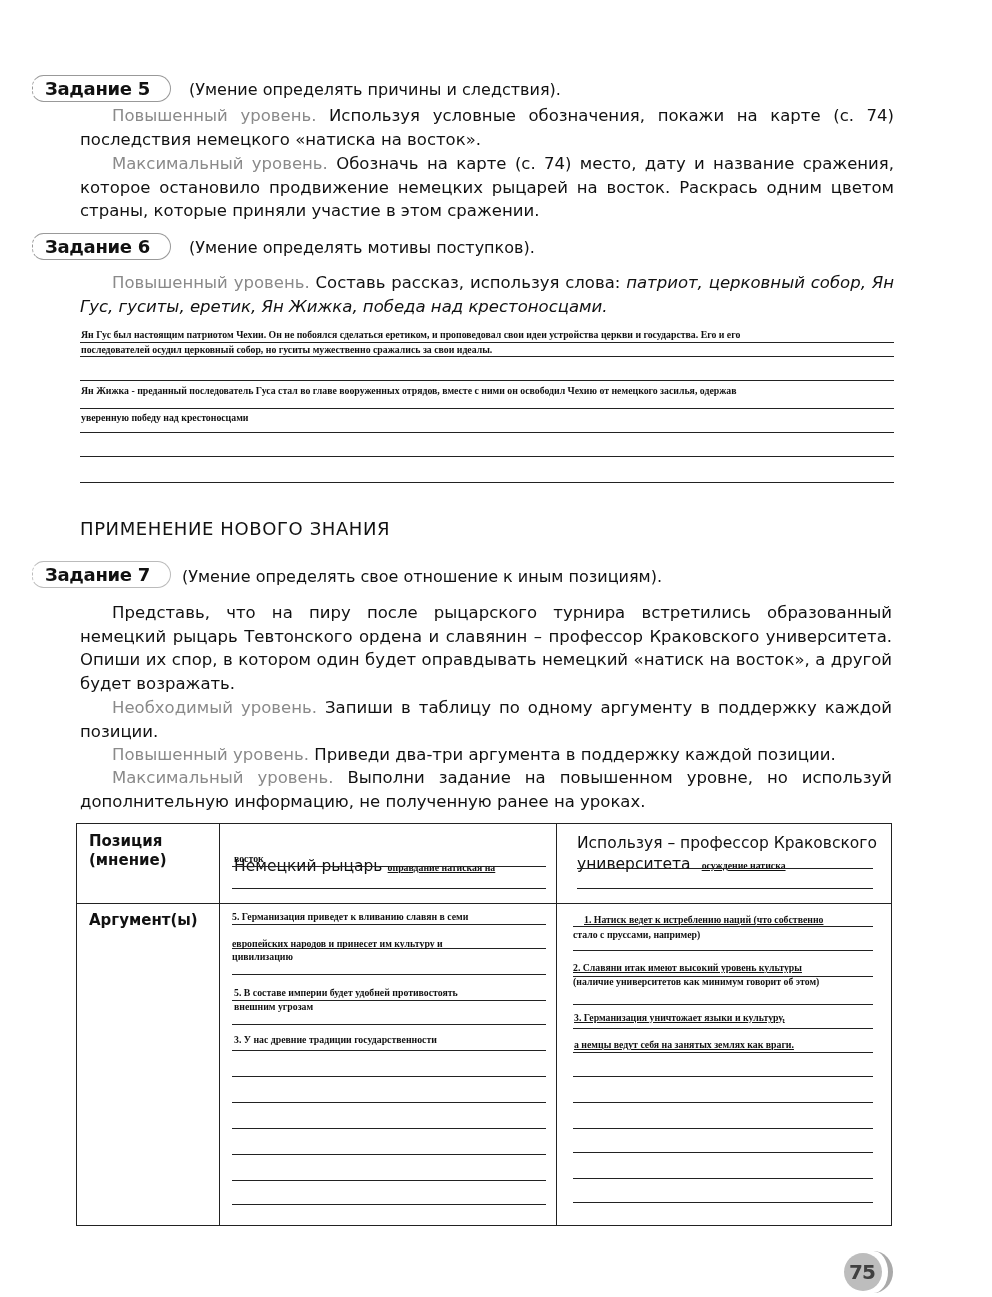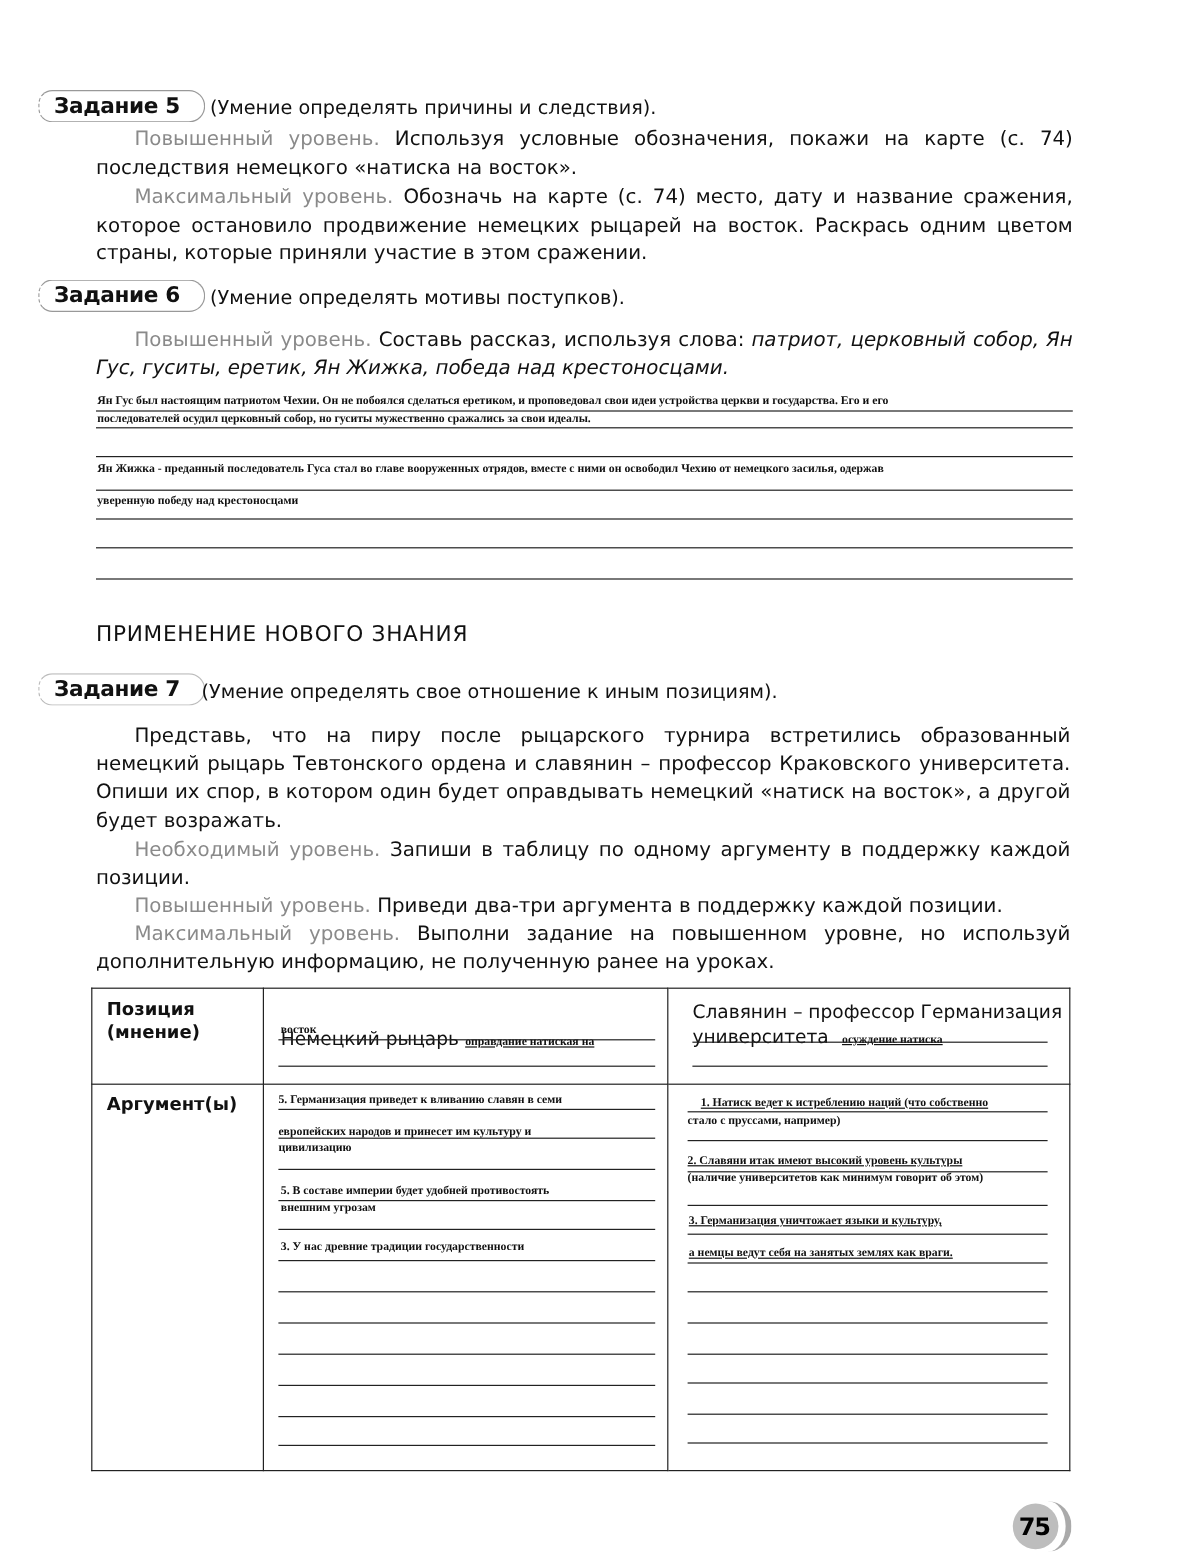--- a/index.html
+++ b/index.html
@@ -2,37 +2,37 @@
 <html><head>
 <meta charset="utf-8">
 <style>
   html,body{margin:0;padding:0;background:#fff;}
   body{width:992px;height:1297px;position:relative;overflow:hidden;
        font-family:"DejaVu Sans",sans-serif;color:#111;}
   .abs{position:absolute;}
   .task-badge{position:absolute;border:1px solid #999;border-radius:12px 14px 14px 12px;
       border-left-style:dashed;padding:2px 20px 2px 12px;font-weight:bold;font-size:18px;
       font-family:"DejaVu Sans",sans-serif;background:#fff;letter-spacing:-0.3px;}
-  .task-skill{position:absolute;font-size:16px;}
+  .task-skill{position:absolute;font-size:16px;margin-left:14px;}
   .para{position:absolute;font-size:16.5px;line-height:23.5px;text-align:justify;text-indent:32px;}
   .level{color:#8a8a8a;font-weight:normal;}
   .italic{font-style:italic;}
   .ans{font-family:"Liberation Serif",serif;font-weight:bold;font-size:9.8px;line-height:12px;color:#111;}
   .rule{position:absolute;height:0;border-top:1.3px solid #222;}
   .section-title{position:absolute;font-size:18px;letter-spacing:0.6px;}
   table.arg{position:absolute;left:76px;top:823px;width:816px;border-collapse:collapse;}
   table.arg td{border:1.4px solid #222;vertical-align:top;padding:0;position:relative;}
   .hdr-label{font-weight:bold;font-size:15px;line-height:19px;padding:8px 12px;}
   .col-title{font-size:15.5px;line-height:21px;}
   .page-num{position:absolute;left:840px;top:1253px;width:46px;height:40px;}
   .page-num .circle{position:absolute;left:4px;top:0;width:38px;height:38px;border-radius:50%;
       background:#bdbdbd;}
   .page-num .arc{position:absolute;left:14px;top:-2px;width:34px;height:42px;border-radius:50%;
       border-right:5px solid #aaa;}
-  .page-num span{position:absolute;left:9px;top:7px;font-weight:bold;font-size:20px;color:#000000;
+  .page-num span{position:absolute;left:9px;top:7px;font-weight:bold;font-size:20px;color:#404040;
       font-family:"DejaVu Sans",sans-serif;letter-spacing:-1px;}
 </style>
 </head>
 <body>
 
 <div class="task-badge" style="left:32px;top:75px;">
   <span>Задание 5</span>
 </div>
 <div class="task-skill" style="left:175px;top:80px;">(Умение определять причины и следствия).</div>
 <div class="para" style="left:80px;top:104px;width:814px;">
@@ -95,21 +95,21 @@
     <td style="width:336px;">
       <div style="position:absolute;left:14px;top:7px;width:310px;margin-top:25px;">
         <span class="col-title">Немецкий рыцарь</span>
         <span class="ans" style="text-decoration:underline;">оправдание натиская на</span>
       </div>
       <div class="ans" style="position:absolute;left:14px;top:29px;">восток</div>
       <div class="rule" style="left:12px;top:42px;width:314px;"></div>
       <div class="rule" style="left:12px;top:64px;width:314px;"></div>
     </td>
     <td style="width:334px;">
-      <div class="col-title" style="position:absolute;left:20px;top:9px;">Славянин – профессор Германизация</div>
+      <div class="col-title" style="position:absolute;left:20px;top:9px;">Используя – профессор Краковского</div>
       <div style="position:absolute;left:20px;top:30px;width:300px;">
         <span class="col-title">университета</span>
         <span class="ans" style="text-decoration:underline;margin-left:6px;">осуждение натиска</span>
       </div>
       <div class="rule" style="left:20px;top:44px;width:296px;"></div>
       <div class="rule" style="left:20px;top:64px;width:296px;"></div>
     </td>
   </tr>
   <tr style="height:322px;">
     <td>

